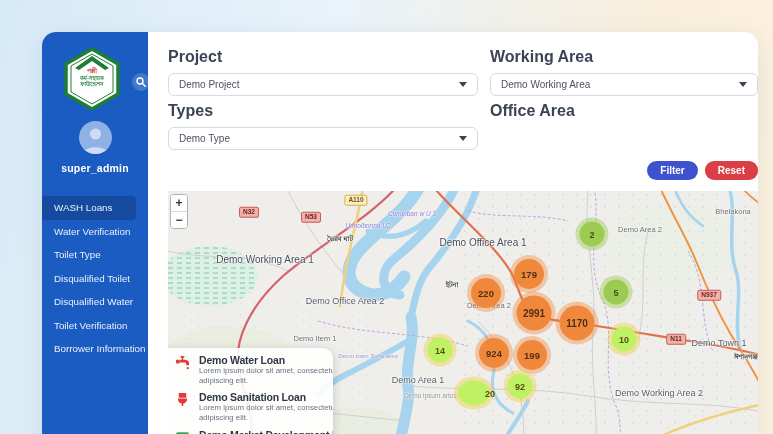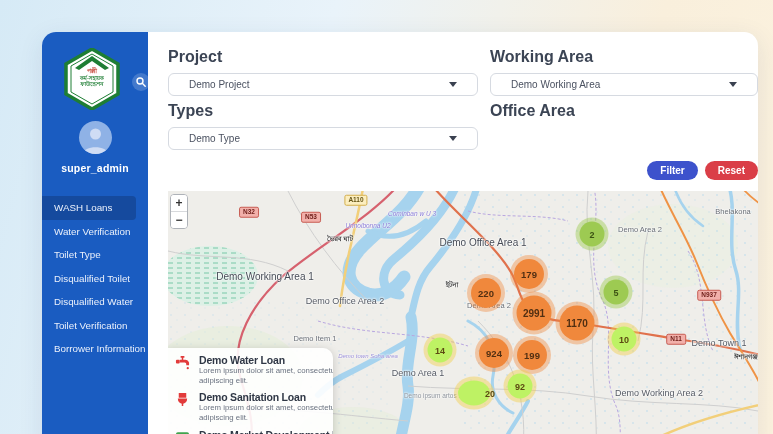--- a/index.html
+++ b/index.html
@@ -22,27 +22,27 @@
   .username { position:absolute; left:0; top:130px; width:106px; text-align:center; color:#fff; font-size:10.5px; font-weight:bold; letter-spacing:.2px; }
   .menu { position:absolute; left:0; top:164px; width:94px; }
   .menu-item { height:23.5px; display:flex; align-items:center; padding-left:12px; color:#eaf0fb; font-size:9.8px; cursor:pointer; white-space:nowrap; }
   .menu-item.active { background:rgba(10,33,78,.30); border-radius:0 4px 4px 0; }
 
   
   .content { flex:1; padding:16px 1px 0 20px; position:relative; }
   .filters { display:grid; grid-template-columns:310px 268px; column-gap:12px; row-gap:6px; width:590px; }
   .fld label { display:block; font-size:16px; font-weight:bold; color:#3b4454; margin-bottom:7px; }
   .select { height:23px; border:1px solid #d6dae1; border-radius:6px; background:#fff; display:flex; align-items:center;
-            padding:0 20px; font-size:10px; color:#4a5160; cursor:pointer; }
+            padding:0 10px; font-size:10px; color:#4a5160; cursor:pointer; }
   .select .val { flex:1; }
   .caret { width:0; height:0; border-left:4px solid transparent; border-right:4px solid transparent; border-top:5px solid #3a4150; }
   .btn-row { width:590px; display:flex; justify-content:flex-end; gap:7px; margin-top:11px; }
   .btn { height:19px; padding:0 13px; border:none; border-radius:10px; color:#fff; font-size:10px; font-weight:bold; cursor:pointer; font-family:inherit; }
   .btn.filter { background:#3d52cc; }
-  .btn.reset  { background:#da3e47; }
+  .btn.reset  { background:#da3e47;border-radius:9px; }
 
   
   .map { position:relative; width:590px; height:260px; margin-top:11px; background:#efeeea; overflow:hidden; cursor:grab; }
   .map svg.tiles { position:absolute; inset:0; }
   .maplabel { position:absolute; transform:translate(-50%,-50%); white-space:nowrap;
               text-shadow:0 0 2px #fff,0 0 2px #fff,0 0 3px #fff; pointer-events:none; }
   .area-lg { font-size:10px; color:#474c57; font-weight:500; }
   .area-md { font-size:9px;  color:#545963; }
   .area-sm { font-size:7.5px; color:#686d75; }
   .place-dark { font-size:6.5px; color:#3a3a3a; font-weight:bold; }
@@ -207,26 +207,26 @@
           <path d="M232,-8 C205,25 150,55 115,85 C85,112 62,150 72,185 C78,207 88,230 82,260" stroke="#d6616e" stroke-width="2.2"></path>
           <path d="M262,-8 C282,18 330,55 345,85 C352,100 352,112 366,122 C380,130 395,130 409,132 C450,138 478,143 508,148 C545,153 578,160 605,167" stroke="#e0714c" stroke-width="2.2"></path>
           <path d="M490,-8 C502,20 518,45 528,70 C538,95 548,118 562,142 C574,162 588,182 598,205" stroke="#ef9345" stroke-width="2"></path>
           <path d="M196,-8 C192,15 186,40 181,62 C177,82 174,98 172,115" stroke="#f2cf7a" stroke-width="2.5"></path>
           <path d="M610,210 C560,220 505,235 465,260" stroke="#f2cf7a" stroke-width="2.5"></path>
           <path d="M570,-8 C580,5 590,12 600,18" stroke="#ef9345" stroke-width="1.8"></path>
         </g>
       </svg>
 
       <div id="labels-layer">
-          <div class="maplabel area-lg" style="left: 97px; top: 85px;">Demo Working Area 1</div>
+          <div class="maplabel area-lg" style="left: 97px; top: 68px;">Demo Working Area 1</div>
           <div class="maplabel area-lg" style="left: 315px; top: 51px;">Demo Office Area 1</div>
           <div class="maplabel area-md" style="left: 177px; top: 110px;">Demo Office Area 2</div>
           <div class="maplabel area-sm" style="left: 472px; top: 38px;">Demo Area 2</div>
           <div class="maplabel area-sm" style="left: 321px; top: 114px;">Demo Area 2</div>
-          <div class="maplabel area-md" style="left: 250px; top: 182px;">Demo Area 1</div>
+          <div class="maplabel area-md" style="left: 250px; top: 189px;">Demo Area 1</div>
           <div class="maplabel area-sm" style="left: 147px; top: 147px;">Demo Item 1</div>
           <div class="maplabel area-md" style="left: 551px; top: 152px;">Demo Town 1</div>
           <div class="maplabel area-md" style="left: 491px; top: 202px;">Demo Working Area 2</div>
           <div class="maplabel area-sm" style="left: 565px; top: 20px;">Bhelakona</div>
           <div class="maplabel place-dark" style="left: 172px; top: 48px;">ভৈরব ঘাট</div>
           <div class="maplabel place-dark" style="left: 284px; top: 94px;">ইটনা</div>
           <div class="maplabel place-dark" style="left: 578px; top: 166px;">ঈশানগঞ্জ</div>
           <div class="maplabel note-purple" style="left: 200px; top: 34px;">Unnoibonna U2</div>
           <div class="maplabel note-purple" style="left: 244px; top: 22px;">Cominban w U 3</div>
           <div class="maplabel note-purple-sm" style="left: 200px; top: 165px;">Demo town Soha area</div>

